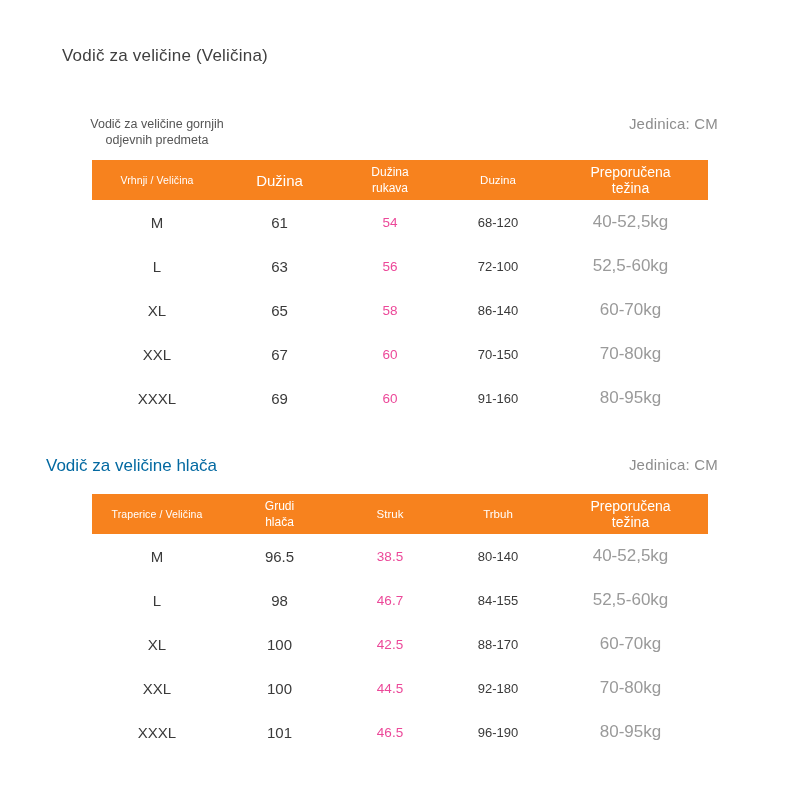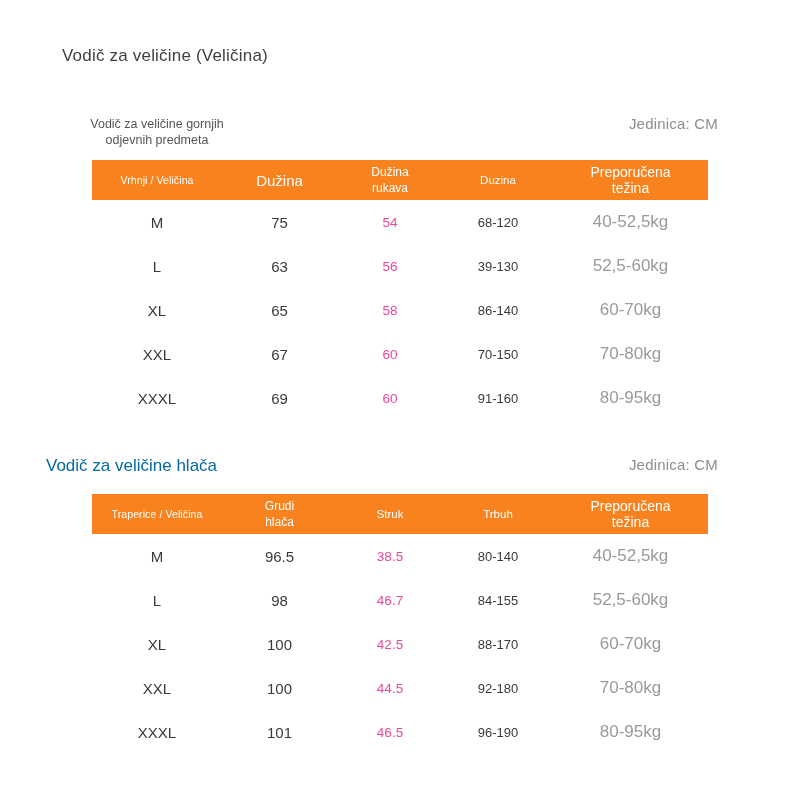--- a/index.html
+++ b/index.html
@@ -160,30 +160,30 @@
           <th class="col-c">Duzina</th>
           <th class="col-d">
             <span class="th-wrap-2">Preporučena</span>
             <span class="th-wrap-2">težina</span>
           </th>
         </tr>
       </thead>
       <tbody>
         <tr>
           <td class="c-size">M</td>
-          <td class="c-a">75</td>
+          <td class="c-a">61</td>
           <td class="c-b">54</td>
           <td class="c-c">68-120</td>
           <td class="c-d">40-52,5kg</td>
         </tr>
         <tr>
           <td class="c-size">L</td>
           <td class="c-a">63</td>
           <td class="c-b">56</td>
-          <td class="c-c">39-130</td>
+          <td class="c-c">72-100</td>
           <td class="c-d">52,5-60kg</td>
         </tr>
         <tr>
           <td class="c-size">XL</td>
           <td class="c-a">65</td>
           <td class="c-b">58</td>
           <td class="c-c">86-140</td>
           <td class="c-d">60-70kg</td>
         </tr>
         <tr>

